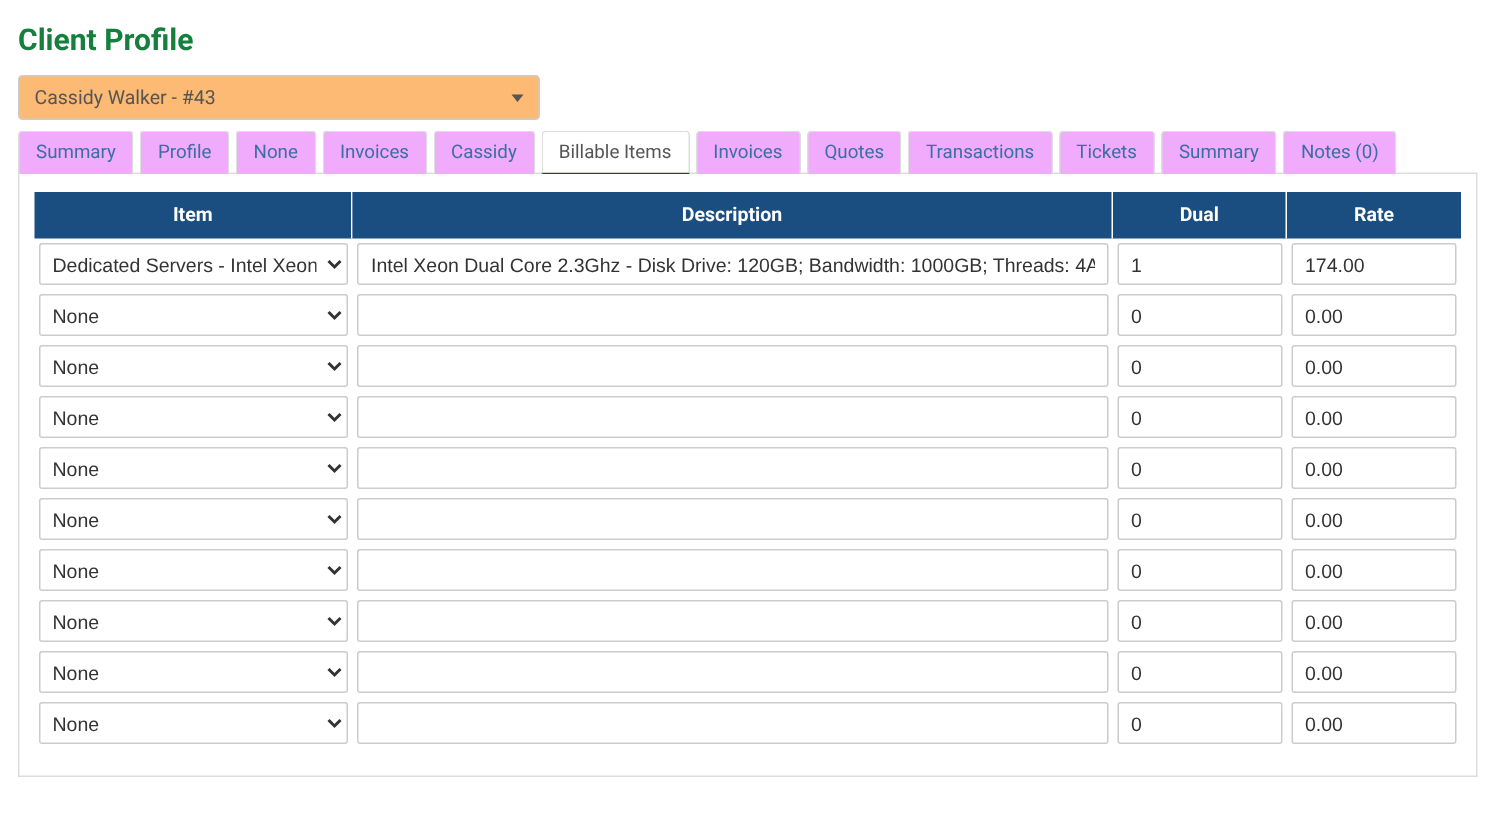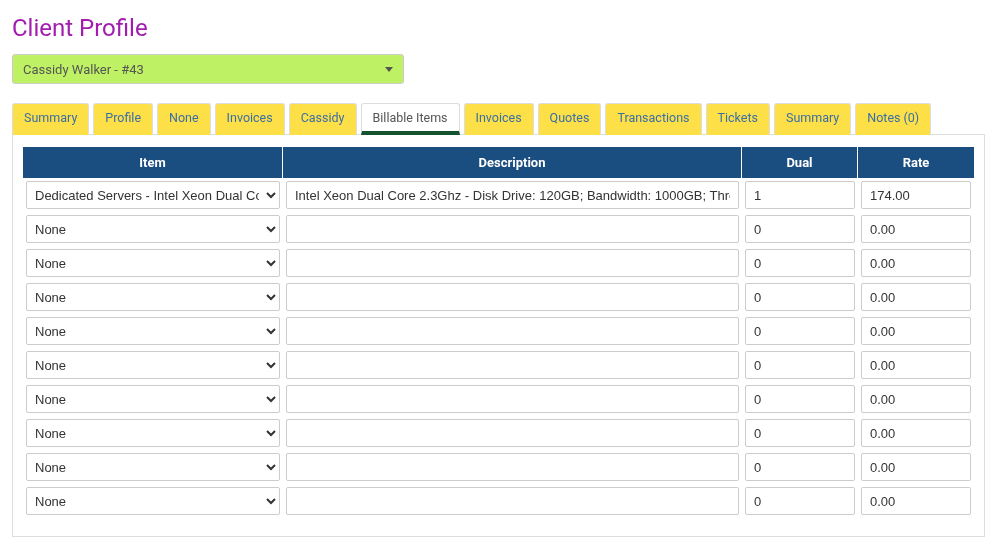--- a/index.html
+++ b/index.html
@@ -6,69 +6,69 @@
   body {
     margin: 0;
     padding: 10px 12px;
     font-family: -apple-system, BlinkMacSystemFont, "Segoe UI", Roboto, "Helvetica Neue", Arial, sans-serif;
     font-size: 13px;
     color: #333;
     background: #fff;
     width: 997px;
   }
   h2.page-title {
-    font-size: 24px;
-    font-weight: 400;
-    color: #a21caf;
+    font-size: 20px;
+    font-weight: 700;
+    color: #15803d;
     margin: 4px 0 12px 0;
   }
   .client-select {
-    width: 392px;
+    width: 348px;
     height: 30px;
     border: 1px solid #ccc;
     border-radius: 3px;
-    background: #bef264;
+    background: #fdba74;
     padding: 0 10px;
     font-size: 13px;
     color: #555;
     display: flex;
     align-items: center;
     justify-content: space-between;
     cursor: pointer;
-    margin-bottom: 18px;
+    margin-bottom: 6px;
   }
   .client-select .caret {
     width: 0; height: 0;
     border-left: 4px solid transparent;
     border-right: 4px solid transparent;
     border-top: 5px solid #555;
   }
   .tabs {
     display: flex;
     gap: 4px;
     border-bottom: 1px solid #ddd;
     padding-left: 0;
   }
   .tab {
     border: 1px solid #ddd;
     border-bottom: none;
     border-radius: 3px 3px 0 0;
     padding: 6px 11px;
     font-size: 12.5px;
     color: #3b6ea5;
-    background: #fde047;
+    background: #f0abfc;
     cursor: pointer;
     position: relative;
     top: 1px;
     white-space: nowrap;
   }
   .tab.active {
     color: #555;
     background: #fff;
-    border-bottom: 4px solid #14532d;
+    border-bottom: 1px solid #14532d;
   }
   .panel {
     border: 1px solid #ddd;
     border-top: none;
     padding: 12px 10px 18px 10px;
   }
   .panel h3 {
     font-size: 17px;
     font-weight: 400;
     color: #333;
@@ -82,21 +82,21 @@
   table.entries thead th {
     background: #1a4d80;
     color: #fff;
     font-weight: 700;
     font-size: 13px;
     padding: 8px 6px;
     text-align: center;
     border-right: 1px solid #fff;
   }
   table.entries thead th:last-child { border-right: none; }
-  .col-item { width: 260px; }
+  .col-item { width: 212px; }
   .col-desc { width: auto; }
   .col-hours { width: 116px; }
   .col-rate { width: 116px; }
   table.entries tbody td {
     padding: 3px 3px;
     vertical-align: middle;
   }
   .cell-select {
     width: 100%;
     height: 28px;

